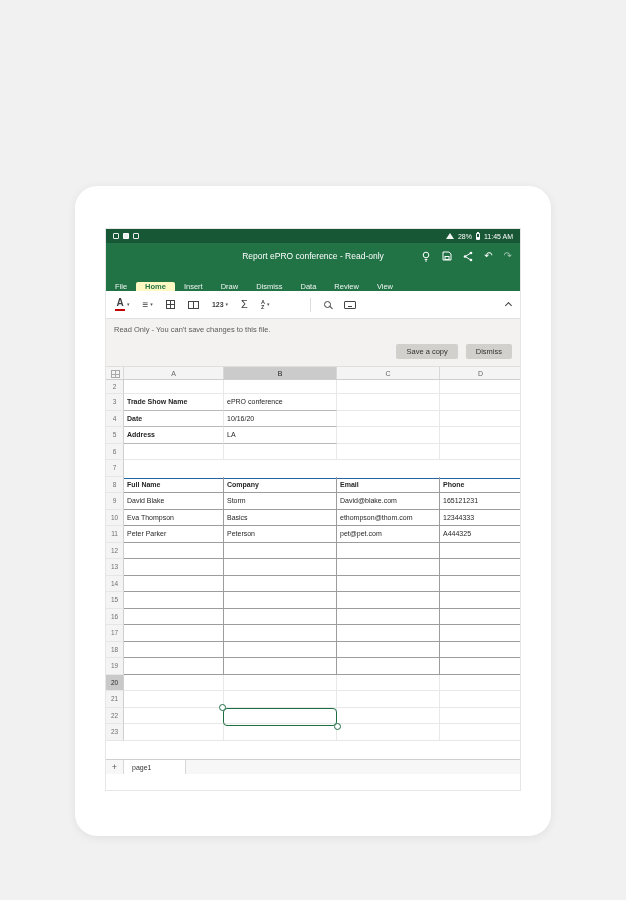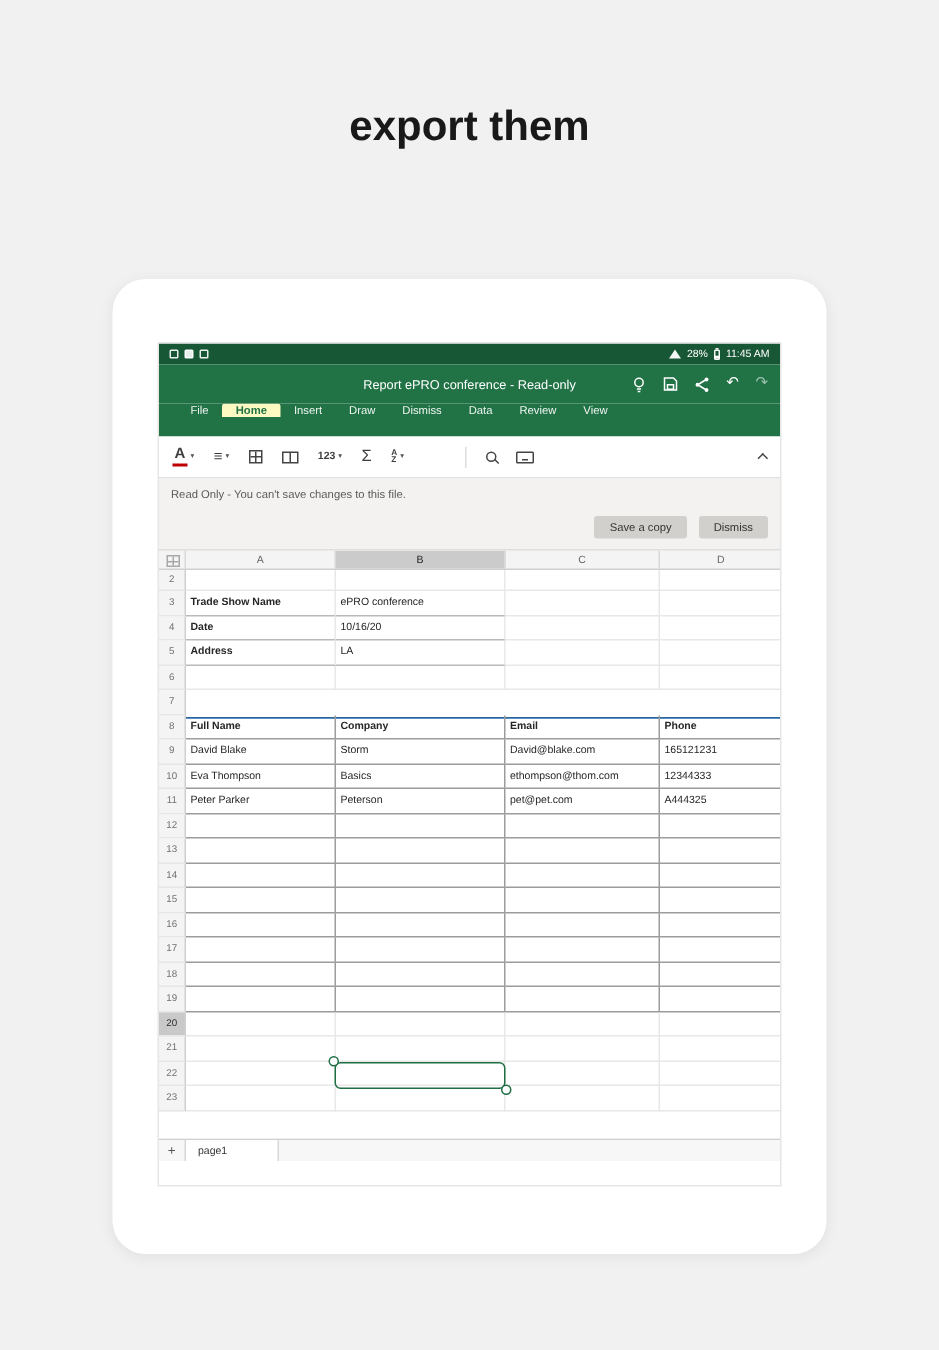--- a/index.html
+++ b/index.html
@@ -32,21 +32,21 @@
   .titlebar { height:26px; background:#217346; position:relative; display:flex;
               align-items:center; justify-content:center; }
   .tb-title { color:#ffffff; font-size:8.5px; max-width:240px; white-space:nowrap; overflow:hidden; }
   .tb-icons { position:absolute; right:8px; top:0; height:100%; display:flex; align-items:center;
               gap:11px; color:#ffffff; }
   .tb-icons svg { display:block; }
   .tb-arrow { font-size:10px; line-height:1; }
   .tb-arrow.dim { opacity:0.55; }
 
   
-  .menubar { height:22px; background:#217346; display:flex; align-items:flex-start; padding-left:12px; }
+  .menubar { height:22px; background:#217346; display:flex; align-items:flex-end; padding-left:0; }
   .mitem { color:rgba(255,255,255,0.93); font-size:7.5px; padding:0 9px; display:flex;
            align-items:center; }
   .mitem.active { background:#fef9c3; color:#217346; font-weight:700; border-radius:2px 2px 0 0; }
 
   
   .toolbar { height:28px; background:#ffffff; border-bottom:1px solid #e0e0e0;
              display:flex; align-items:center; padding:0 9px; gap:13px; color:#3d3d3d; }
   .ticon { display:flex; align-items:center; gap:2px; }
   .fc { display:flex; flex-direction:column; align-items:center; font-size:10px; font-weight:700; line-height:1; }
   .fc-bar { display:block; width:10px; height:2px; background:#c00000; margin-top:1px; }
@@ -121,21 +121,20 @@
   .tabbar { height:15px; background:#f7f7f7; border-top:1px solid #cfcfcf; display:flex; align-items:stretch; }
   .addsheet { width:18px; display:flex; align-items:center; justify-content:center; font-size:9px;
               color:#555; border-right:1px solid #d8d8d8; }
   .sheettab { width:62px; background:#ffffff; border-right:1px solid #d8d8d8; display:flex;
               align-items:center; padding-left:8px; font-size:7px; color:#333; }
 </style>
 </head>
 <body>
 
 <div class="heading">
-  <div>export them</div>
 </div>
 
 <div class="tablet">
   <div class="screen">
 
     <div class="statusbar">
       <div class="sb-left">
         <span class="sbico"></span>
         <span class="sbico fill"></span>
         <span class="sbico"></span>

